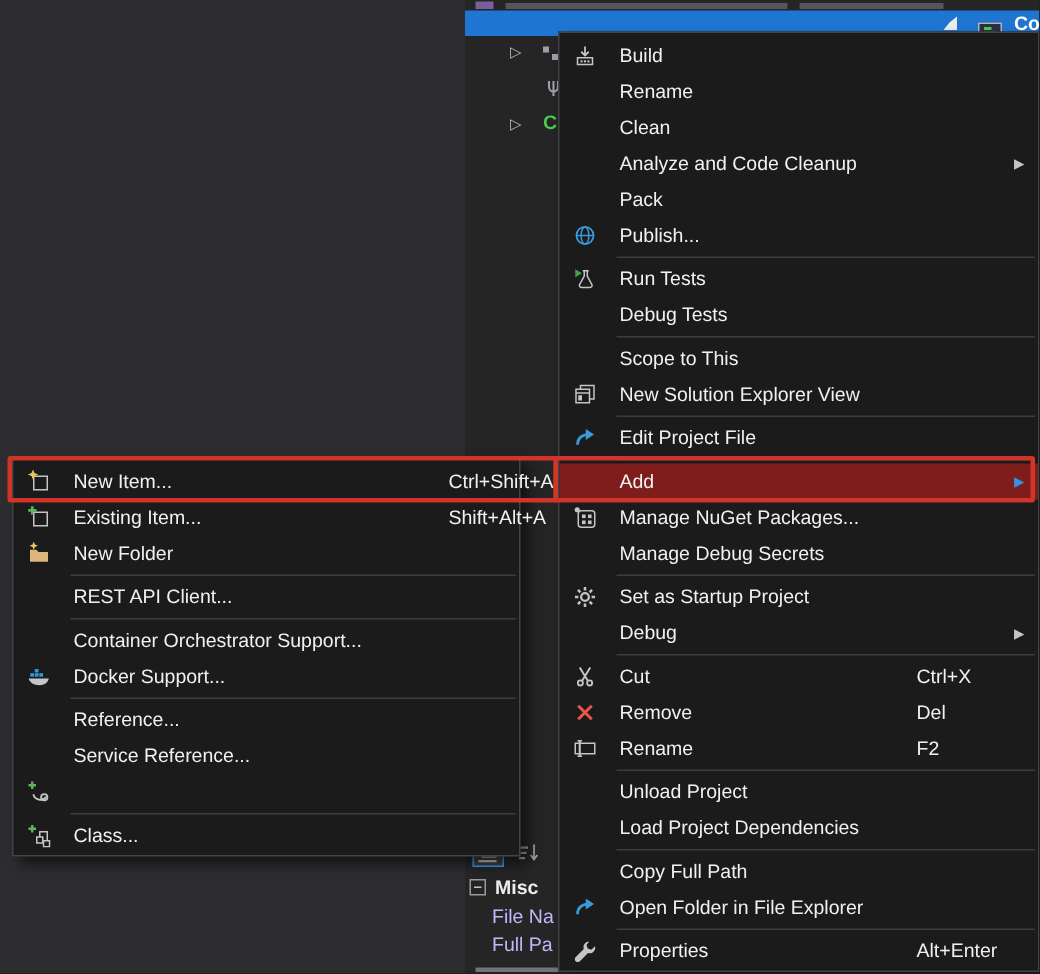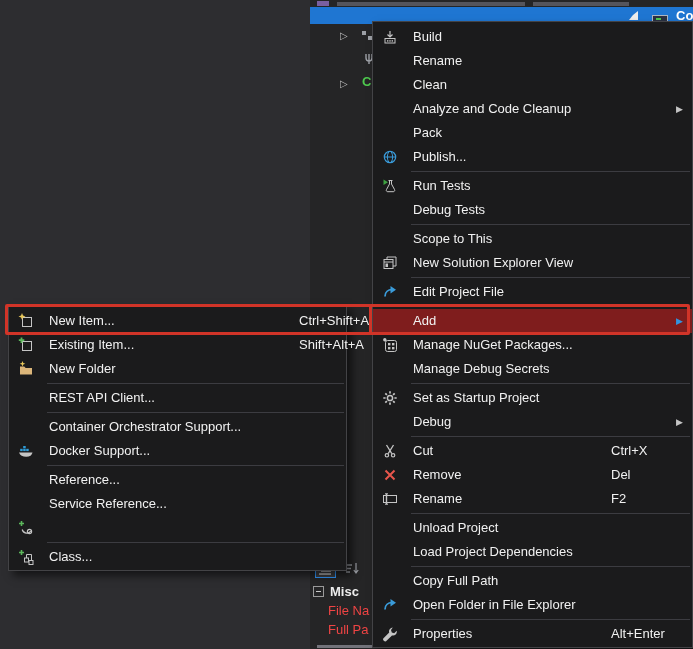--- a/index.html
+++ b/index.html
@@ -51,21 +51,21 @@
   .prop-toolbar { position:absolute; left:315px; top:560px; height:18px; }
   .ptool-btn { position:relative; display:inline-block; width:21px; height:18px; margin-right:3px;
     vertical-align:top; }
   .ptool-btn.selected { border:1px solid #3399FF; background:#3E3E40; }
   .ptool-btn svg { position:absolute; left:2px; top:2px; }
   .prop-cat { position:absolute; left:313px; top:584px; height:16px; }
   .collapse-box { position:absolute; left:0; top:2px; width:11px; height:11px; border:1px solid #9A9A9A; }
   .collapse-box i { position:absolute; left:2px; top:4px; width:5px; height:1px; background:#C8C8C8; display:block; }
   .prop-cat-label { position:absolute; left:17px; top:0; font-weight:bold; color:#EDEDED; }
   .prop-row { position:absolute; left:328px; width:44px; height:17px; overflow:hidden;
-    color:#ef4444; white-space:nowrap; }
+    color:#c4b5fd; white-space:nowrap; }
 </style>
 </head>
 <body>
 
 <div class="stage">
 
   <div class="panel"></div>
 
   <div>
     <div class="smudge" style="left:317px; top:1px; width:12px; height:5px; background:#7A5FA0;"></div>

